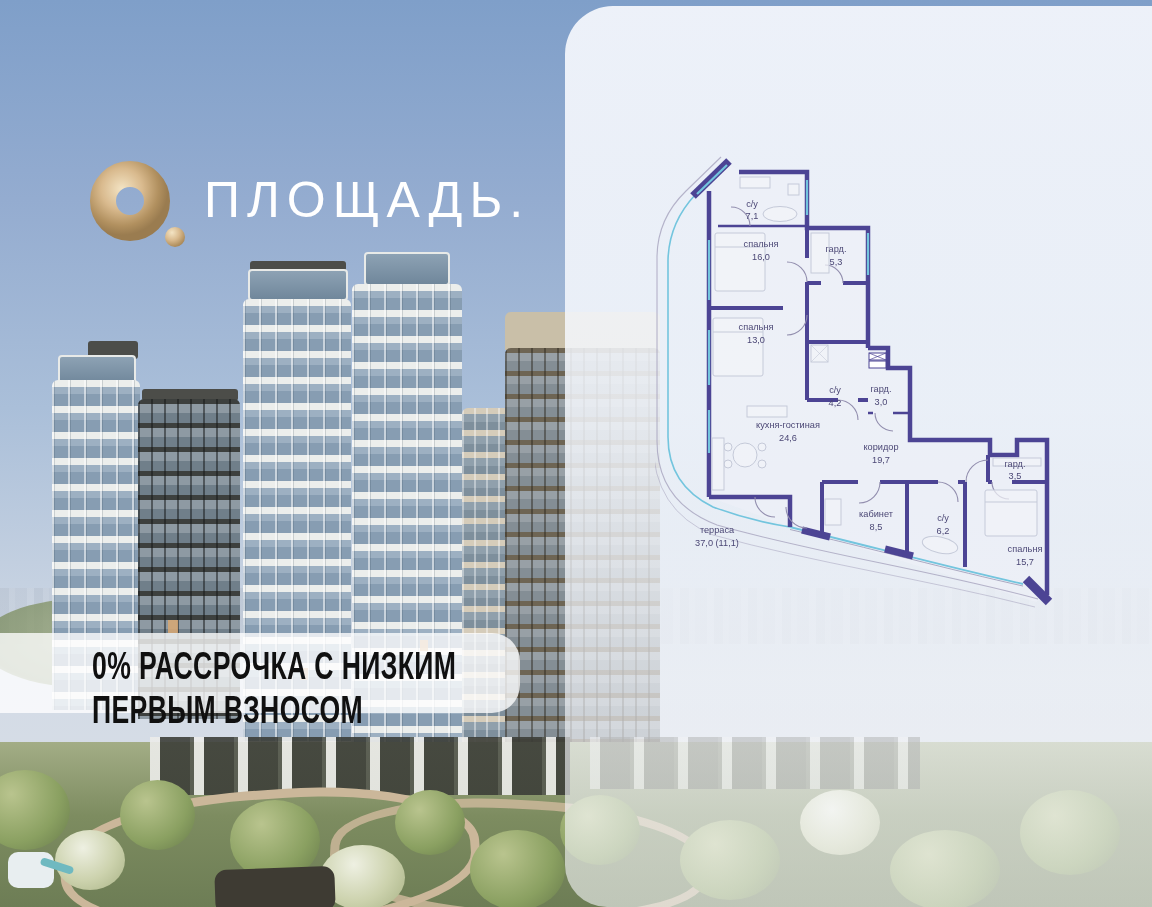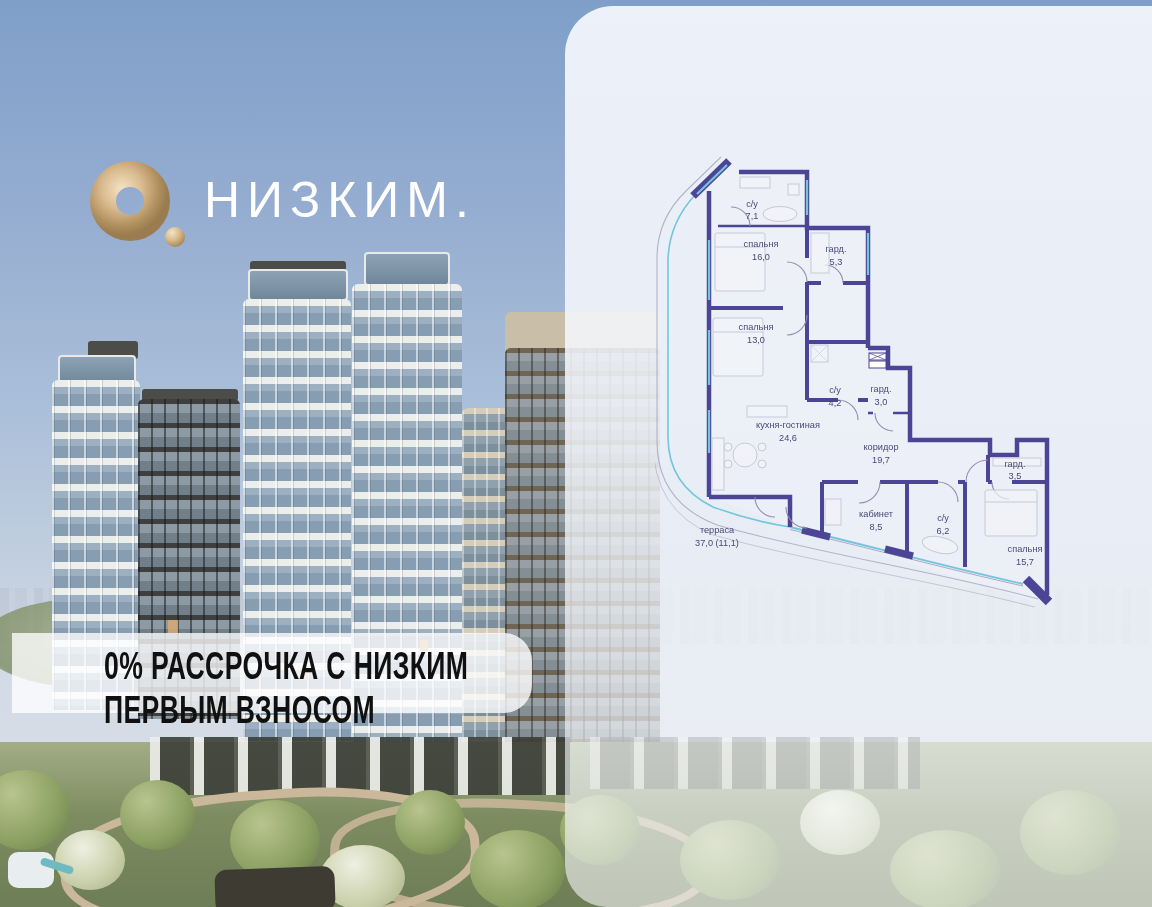--- a/index.html
+++ b/index.html
@@ -37,21 +37,21 @@
   .blob.light{background:radial-gradient(circle at 40% 30%,#eef0e2,#ccd2ad 55%,#a7b184);}
   .walkloop{border:9px solid #cbb79a;border-radius:46%;background:transparent;}
   .pavilion{background:#3e3b33;border-radius:12px;}
   .lit{background:#d8a873;opacity:.85;}
 
   
   .panel{left:565px;top:6px;right:0;bottom:0;border-radius:48px 0 0 42px;
     background:linear-gradient(180deg,rgba(246,248,253,.92) 0%,rgba(244,247,252,.86) 45%,rgba(244,246,250,.66) 78%,rgba(246,247,250,.60) 100%);}
 
   
-  .promo{left:12px;top:633px;width:520px;height:80px;border-radius:0 28px 28px 0;
+  .promo{left:0;top:633px;width:520px;height:80px;border-radius:0 28px 28px 0;
     background:rgba(255,255,255,.78);}
   .promo-text{position:absolute;left:92px;top:11px;color:#101010;font-weight:700;
     font-size:38px;line-height:44px;letter-spacing:.5px;white-space:nowrap;}
   .condL{display:inline-block;transform:scaleX(.70);transform-origin:0 50%;}
 
   
   .logo-text{left:204px;top:171px;color:#ffffff;font-size:50px;font-weight:500;letter-spacing:7px;}
 
   
   .stats{left:600px;top:640px;width:488px;height:106px;display:flex;align-items:stretch;}
@@ -120,21 +120,21 @@
       <radialGradient id="gold" cx="35%" cy="28%" r="85%">
         <stop offset="0" stop-color="#f3e4c4"></stop>
           <stop offset=".45" stop-color="#d9ba8e"></stop>
         <stop offset=".8" stop-color="#b1905f"></stop>
           <stop offset="1" stop-color="#9a7c50"></stop>
       </radialGradient>
     </defs>
     <circle cx="44" cy="45" r="27" fill="none" stroke="url(#gold)" stroke-width="26"></circle>
     <circle cx="89" cy="81" r="10" fill="url(#gold)"></circle>
   </svg>
-  <div class="abs logo-text">НИЗКИМ.</div>
+  <div class="abs logo-text">ПЛОЩАДЬ.</div>
 
   <div class="abs promo">
     <div class="promo-text">
       <span class="condL">0% РАССРОЧКА С НИЗКИМ</span><br>
       <span class="condL">ПЕРВЫМ ВЗНОСОМ</span>
     </div>
   </div>
 
   <svg class="abs plan" width="410" height="460" viewBox="0 0 410 460">
 

